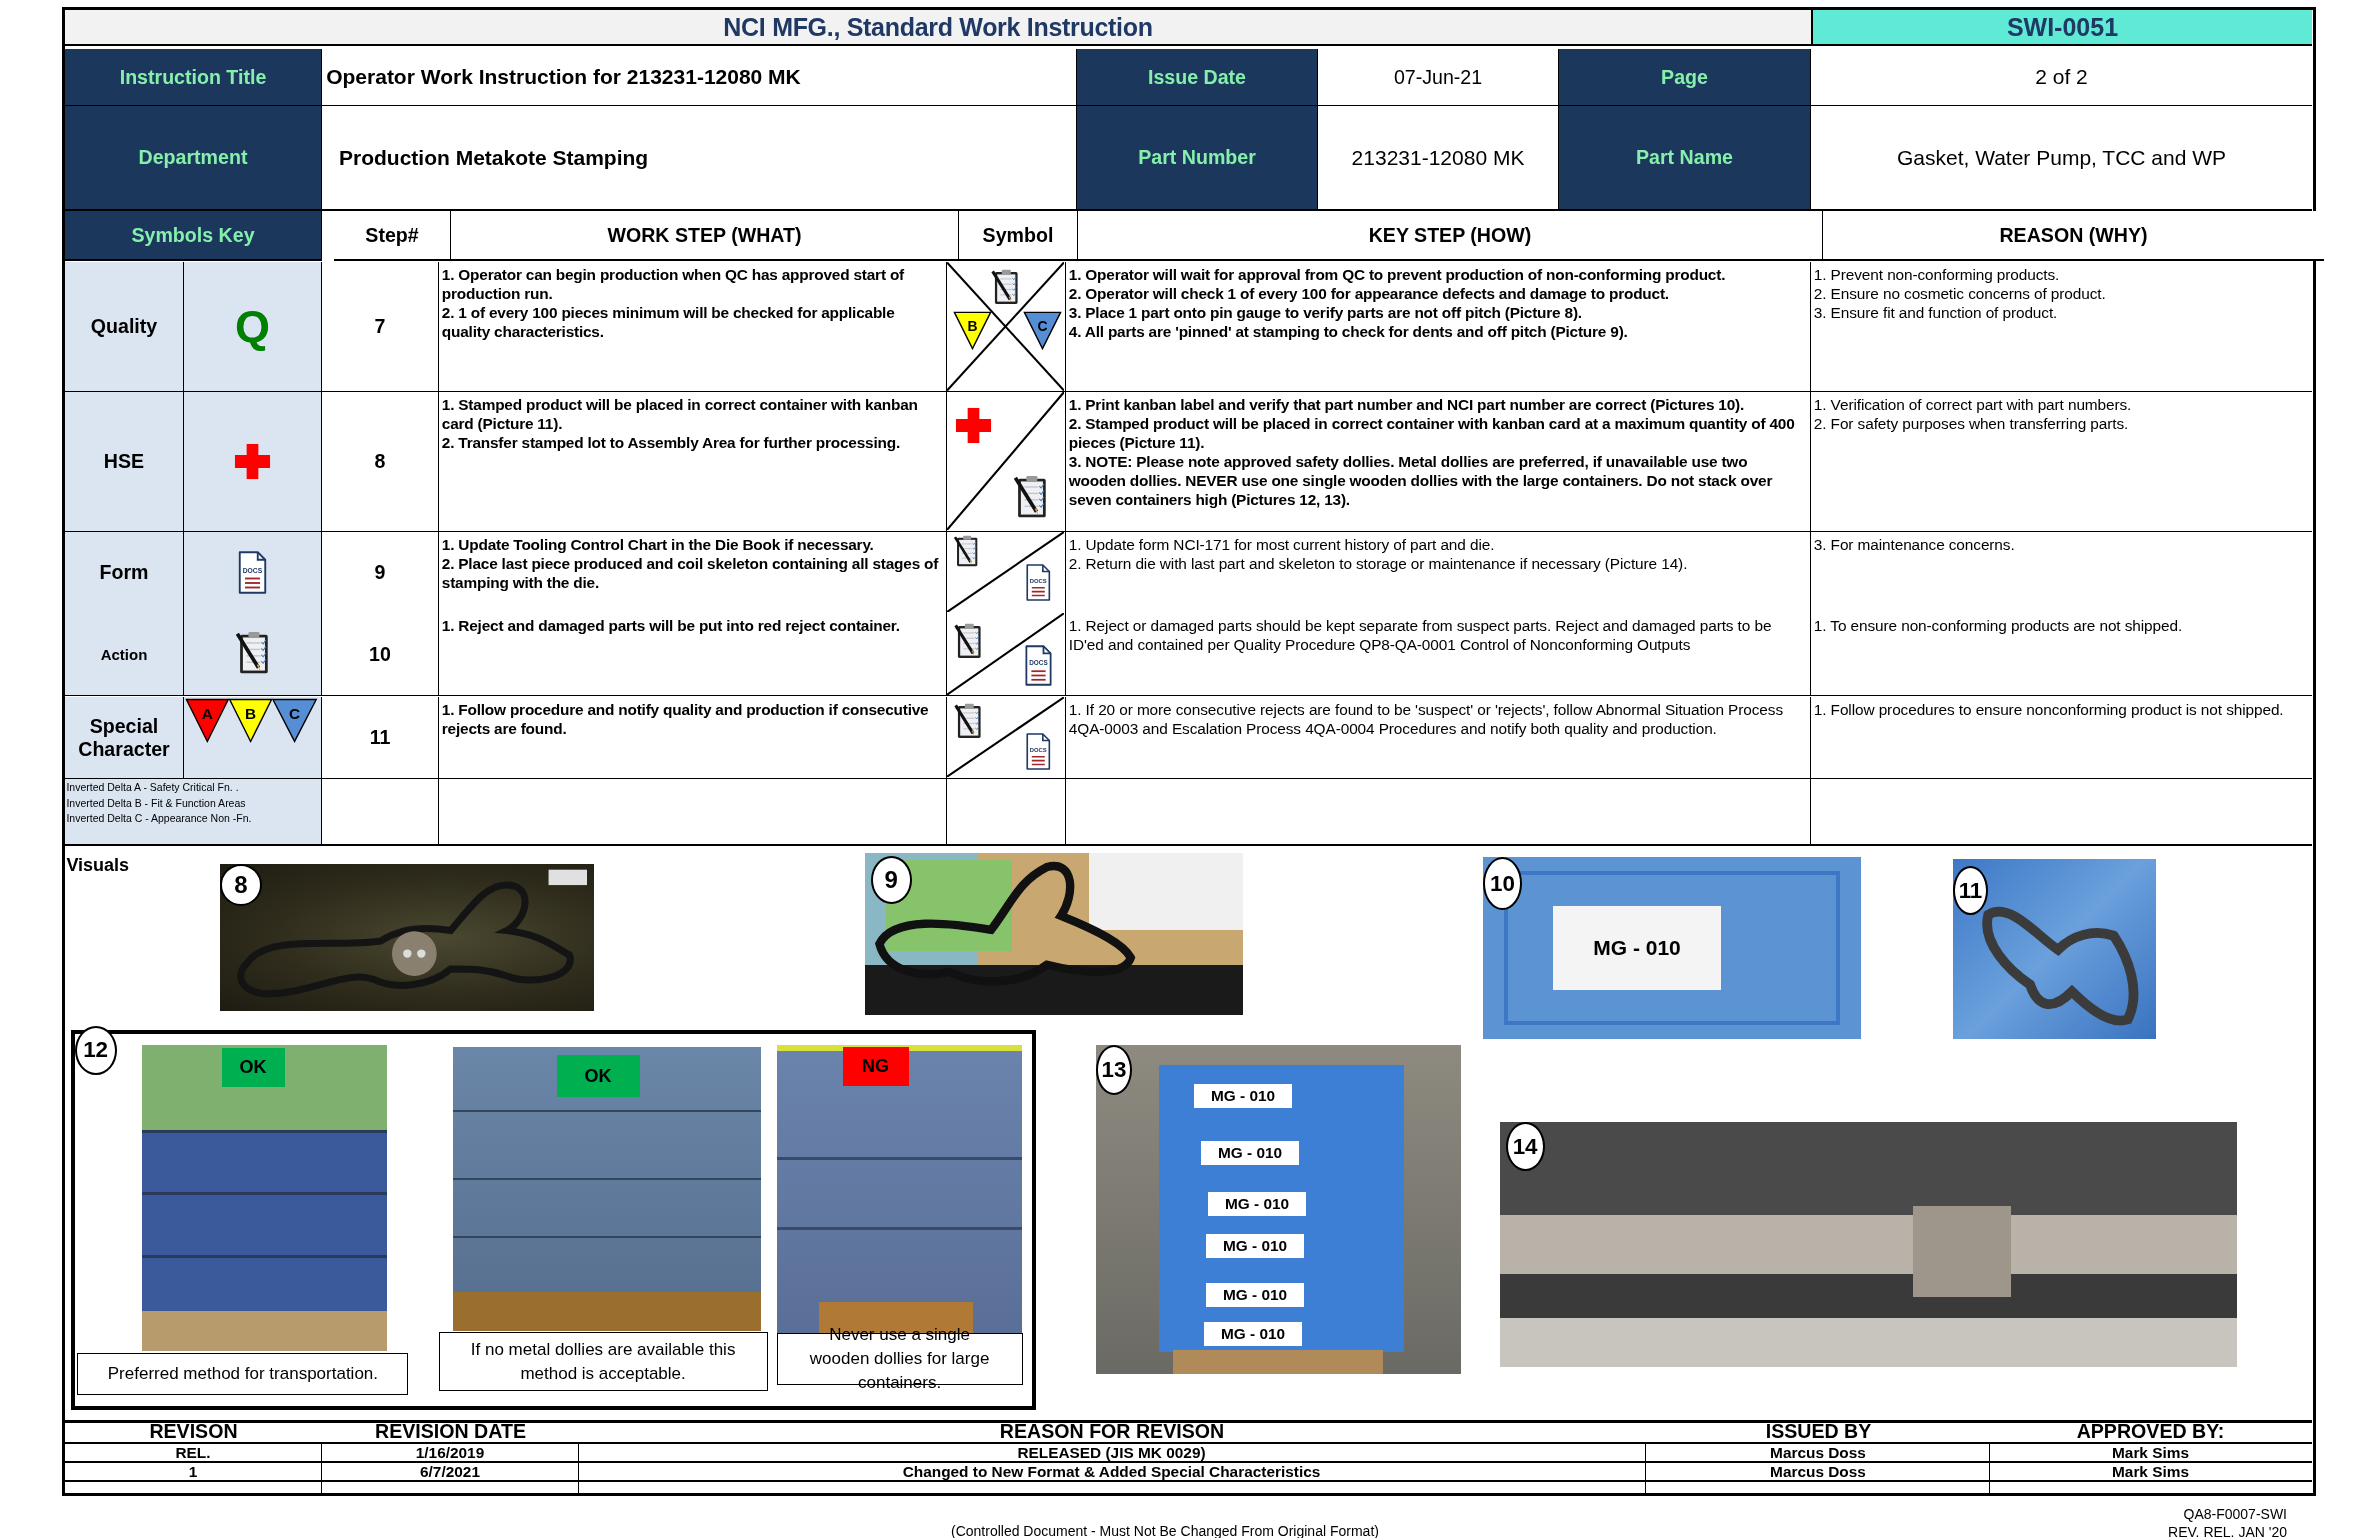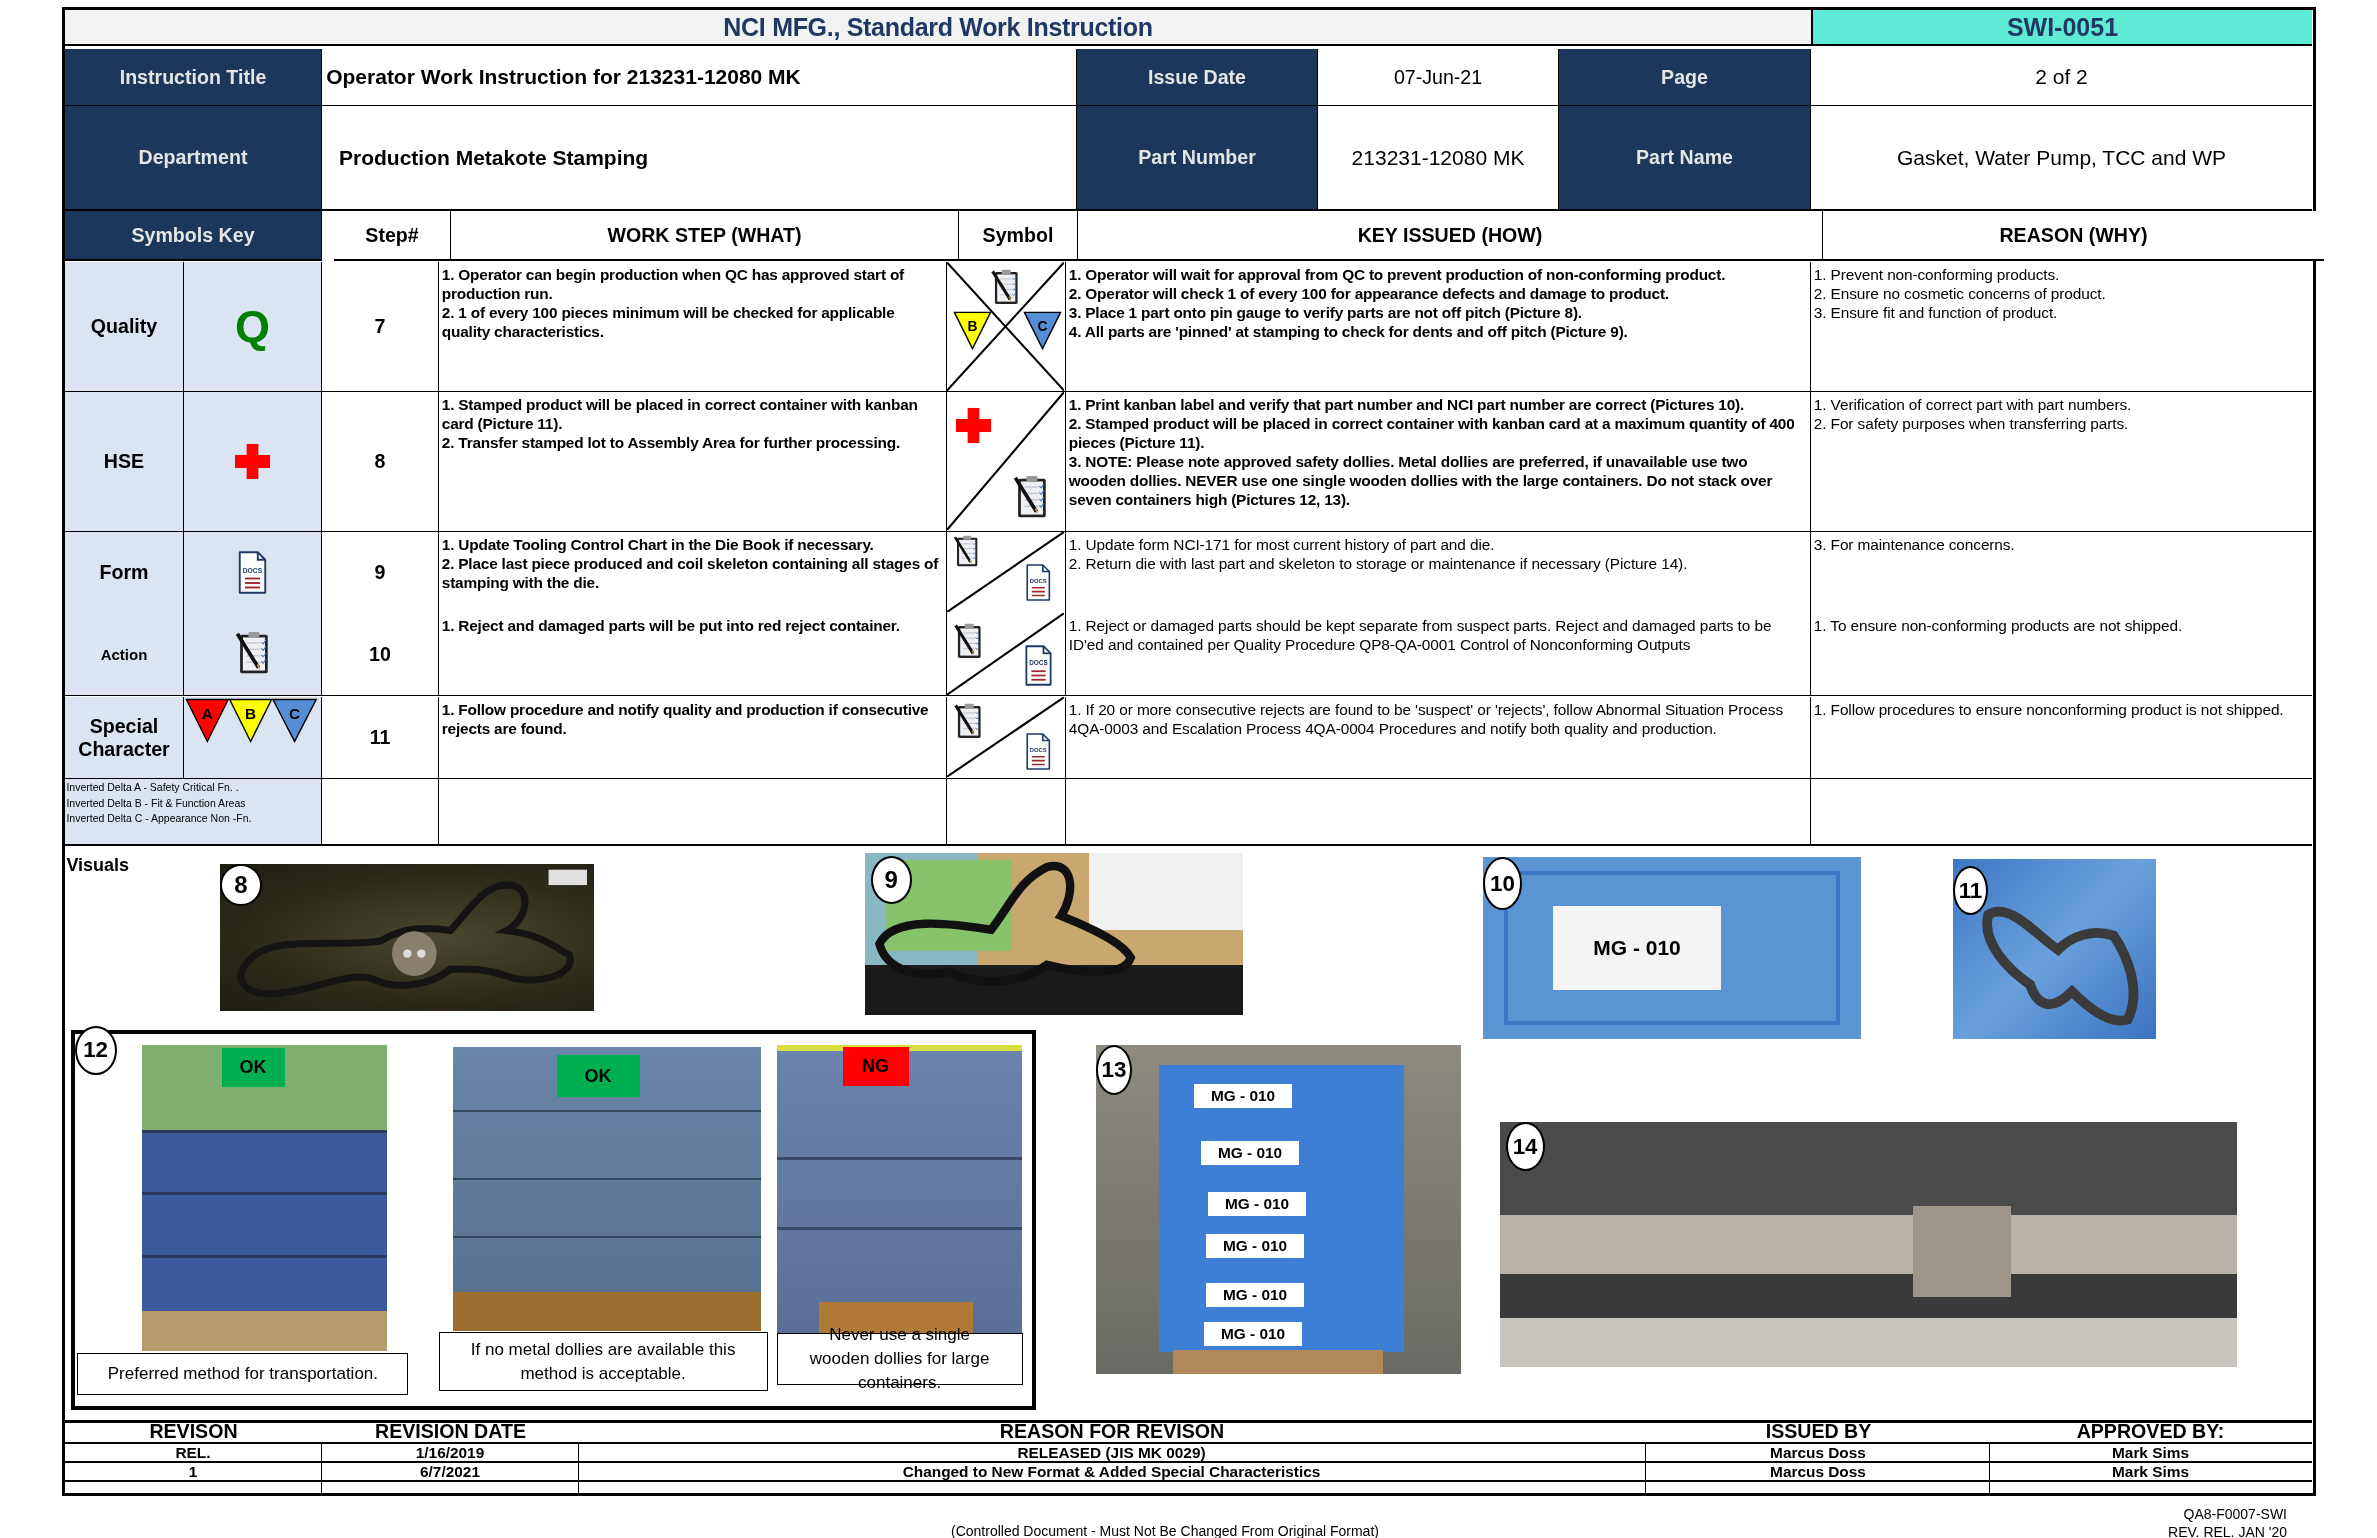--- a/index.html
+++ b/index.html
@@ -9,21 +9,21 @@
   .abs { position: absolute; }
   .sheet { position: absolute; left: 62px; top: 7px; width: 2254px; height: 1489px; border: 3.5px solid #000; }
 
   
   .title-band { position: absolute; left: 0; top: 0; width: 1746px; height: 36px; background: #f2f2f2; border-bottom: 2.8px solid #000; display:flex; align-items:center; justify-content:center; }
   .title-band span { font-size: 25px; font-weight: bold; color: #1f3864; letter-spacing: -0.3px; }
   .swi-band { position: absolute; left: 1746px; top: 0; width: 501px; height: 36px; background: #5eead4; border-left: 2.1px solid #000; border-bottom: 2.8px solid #000; display:flex; align-items:center; justify-content:center; }
   .swi-band span { font-size: 25px; font-weight: bold; color: #1f3864; }
 
   .cell { position: absolute; display: flex; align-items: center; border-right: 1.4px solid #000; border-bottom: 1.4px solid #000; }
-  .navy { background: #1b375c; color: #e5e5e5; font-weight: bold; justify-content: center; font-size: 19.6px; }
+  .navy { background: #1b375c; color: #86efac; font-weight: bold; justify-content: center; font-size: 19.6px; }
   .white { background: #fff; }
   .lblue { background: #dbe5f1; }
   .center { justify-content: center; text-align: center; }
   .bold { font-weight: bold; }
 
   .txt { font-size: 15.4px; line-height: 19px; padding: 2.8px 2.8px; align-self: flex-start; font-weight: bold; letter-spacing: -0.2px; }
   .txt-r { font-size: 15.4px; line-height: 19px; padding: 2.8px 2.8px; align-self: flex-start; letter-spacing: -0.1px; }
   .txt p, .txt-r p { margin: 0; }
 
   .hdr-col { font-size: 19.6px; font-weight: bold; justify-content: center; margin-left: 12px; }
@@ -122,21 +122,21 @@
   <div class="cell white hdr-col" style="left:257px;top:201px;width:117px;height:50px;border-bottom:2.8px solid #000;">
       <span>Step#</span>
     </div>
   <div class="cell white hdr-col" style="left:374px;top:201px;width:508px;height:50px;border-bottom:2.8px solid #000;">
       <span>WORK STEP (WHAT)</span>
     </div>
   <div class="cell white hdr-col" style="left:882px;top:201px;width:119px;height:50px;border-bottom:2.8px solid #000;">
       <span>Symbol</span>
     </div>
   <div class="cell white hdr-col" style="left:1001px;top:201px;width:745px;height:50px;border-bottom:2.8px solid #000;">
-      <span>KEY ISSUED (HOW)</span>
+      <span>KEY STEP (HOW)</span>
     </div>
   <div class="cell white hdr-col" style="left:1746px;top:201px;width:501px;height:50px;border-right:none;border-bottom:2.8px solid #000;">
       <span>REASON (WHY)</span>
     </div>
 
   <div class="cell lblue center bold" style="left:0;top:252px;width:119px;height:130px;font-size:19.6px;">
       <span>Quality</span>
     </div>
   <div class="cell lblue center" style="left:119px;top:252px;width:138px;height:130px;">
     <span style="font-size:45px;font-weight:bold;color:#008000;">Q</span>

